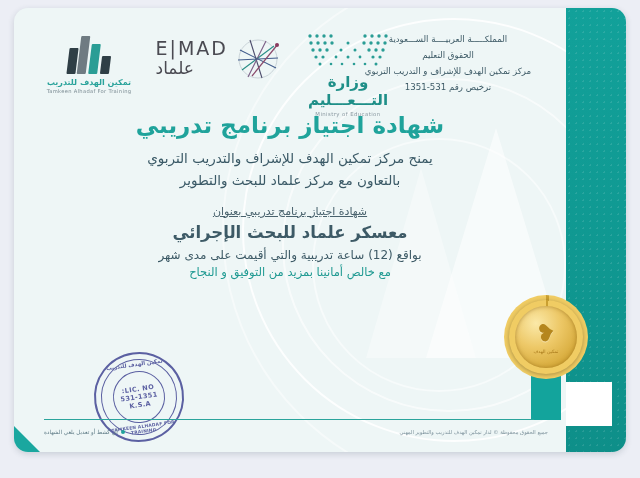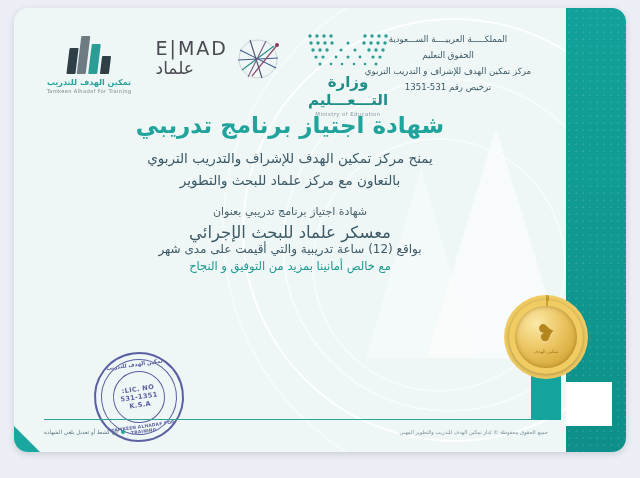--- a/index.html
+++ b/index.html
@@ -90,23 +90,23 @@
   }
 
   .namebar{
     margin:0 auto;width:398px;height:32px;border-radius:7px;
     background:linear-gradient(90deg,#25a096 0%,#3fb3a8 55%,#5cc3b7 100%);
     display:flex;align-items:center;justify-content:center;
     box-shadow:0 1px 3px rgba(0,0,0,.12);
   }
   .namebar span{color:#fff;font-size:15.5px;font-weight:bold;letter-spacing:.3px;}
 
-  .line-sm{font-size:11px;color:#49626d;margin-top:13px;}
-  .course{font-size:16.5px;font-weight:normal;color:#3d5a66;margin-top:5px;letter-spacing:.2px;}
-  .line-md{font-size:12px;color:#3d5a66;margin-top:0;}
+  .line-sm{font-size:11px;color:#49626d;margin-top:13px;text-decoration:underline;}
+  .course{font-size:16.5px;font-weight:bold;color:#3d5a66;margin-top:5px;letter-spacing:.2px;}
+  .line-md{font-size:12px;color:#3d5a66;margin-top:6px;}
   .line-dates{font-size:12px;color:#3d5a66;margin-top:5px;}
   .wish{font-size:11.5px;color:#1f9a92;margin-top:3px;}
 
   
   .stamp{
     position:absolute;left:80px;top:344px;width:86px;height:86px;
     border:2px solid #3b3f8f;border-radius:50%;
     opacity:.82;transform:rotate(-8deg);
   }
   .stamp:before{

